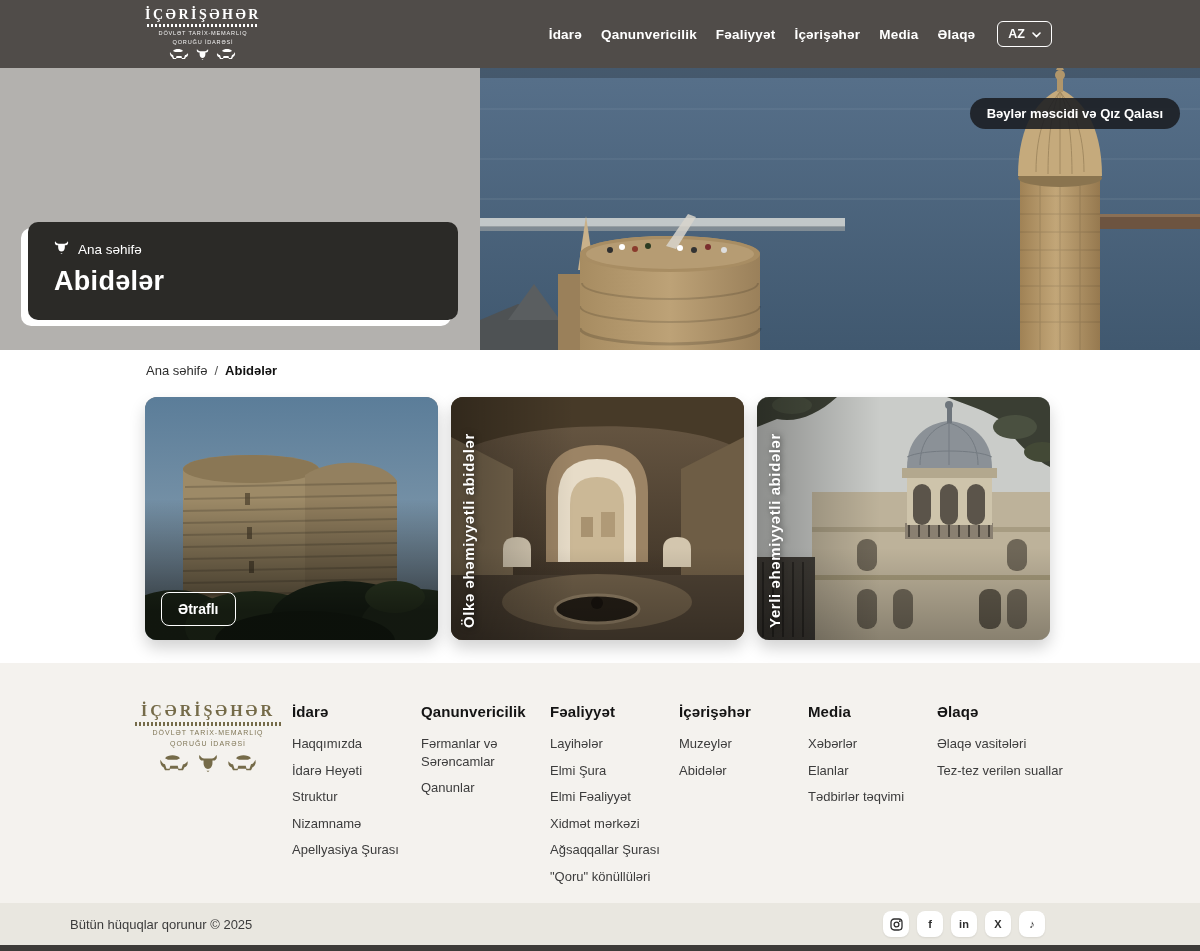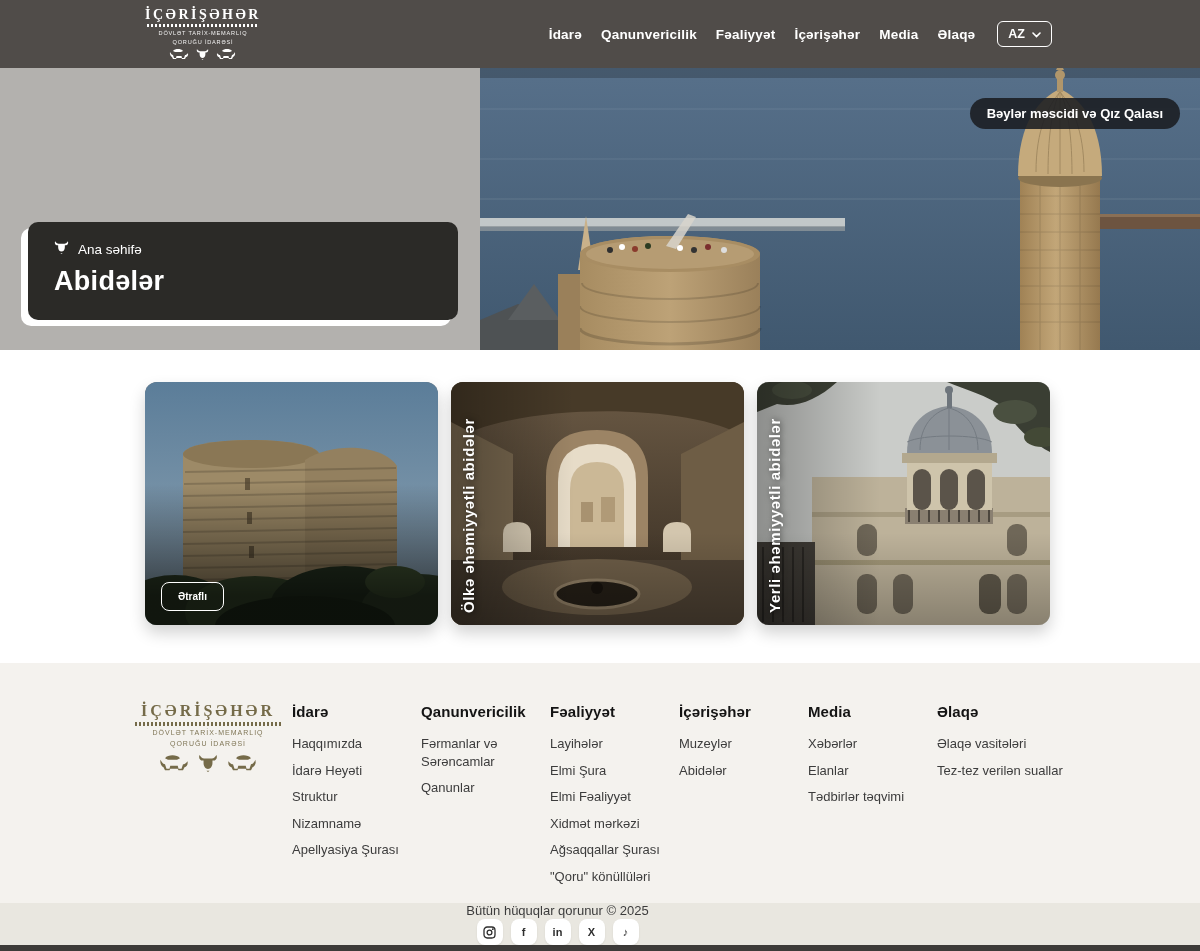--- a/index.html
+++ b/index.html
@@ -81,21 +81,21 @@
                 linear-gradient(180deg, rgba(0,0,0,0) 62%, rgba(0,0,0,0.28));
   }
   .card-title {
     position: absolute; left: 16px; bottom: 53px; color: #ffffff;
     font-size: 19px; font-weight: 800; letter-spacing: .2px;
     text-shadow: 0 1px 4px rgba(0,0,0,.5);
   }
   .card-btn {
     position: absolute; left: 16px; bottom: 14px;
     border: 1.5px solid #ffffff; border-radius: 8px; color: #ffffff;
-    background: transparent; font-size: 10px; font-weight: 600;
+    background: transparent; font-size: 14px; font-weight: 600;
     padding: 8px 16px; cursor: pointer; font-family: inherit;
   }
   .vtext {
     position: absolute; left: 9px; bottom: 12px; color: #ffffff;
     writing-mode: vertical-rl; transform: rotate(180deg);
     font-size: 15px; font-weight: 800; letter-spacing: .6px;
     text-shadow: 0 1px 6px rgba(0,0,0,.65);
   }
 
   
@@ -110,21 +110,21 @@
   .f-logo .logo-animals { margin-top: 6px; gap: 9px; }
   .f-cols { display: flex; gap: 16px; }
   .f-col { width: 113px; flex: none; }
   .f-col.wide { width: 155px; }
   .f-col h4 { font-size: 15px; font-weight: 800; color: #141414; margin-bottom: 15px; letter-spacing: .1px; }
   .f-col a { display: block; font-size: 13px; color: #3c3c3c; margin-bottom: 9px; line-height: 1.35; }
 
   
   .bottombar {
     background: #e9e7e0; height: 42px; display: flex; align-items: center;
-    justify-content: space-between; padding: 0 155px 0 70px; flex-direction: column;
+    justify-content: space-between; padding: 0 155px 0 70px;
   }
   .copyright { font-size: 13px; color: #3c3c3c; }
   .socials { display: flex; gap: 8px; }
   .social {
     width: 26px; height: 26px; background: #ffffff; border-radius: 8px;
     display: flex; align-items: center; justify-content: center;
     color: #2e2e2e; font-size: 11px; font-weight: bold; cursor: pointer;
     box-shadow: 0 1px 2px rgba(0,0,0,0.08);
   }
   .bottomstrip { height: 6px; background: #3d3b39; }
@@ -255,20 +255,23 @@
       <span><svg width="15" height="13" viewBox="0 0 13 11">
             <path fill="#fff" d="M1 0c-.8 1.8.3 3.6 2 3.6h.6v1.6C3.6 7.4 4.9 9 6.5 9S9.4 7.4 9.4 5.2V3.6h.6c1.7 0 2.8-1.8 2-3.6-.7 1.3-1.8 2.2-3 2.2H4C2.8 2.2 1.7 1.3 1 0zm4.5 10.2h2L6.5 11z"></path>
           </svg></span>
       <span>Ana səhifə</span>
     </div>
     <div class="hero-box-title">Abidələr</div>
   </div>
 </div>
 
 <div class="main">
+  <div class="breadcrumb">
+    <a>Ana səhifə</a><span class="sep">/</span><span class="current">Abidələr</span>
+  </div>
 
   <div class="cards">
 
     <div class="card">
       <svg class="card-img" width="293" height="243" viewBox="0 0 293 243">
         <defs>
           <linearGradient id="sky1" x1="0" y1="0" x2="0" y2="1">
             <stop offset="0" stop-color="#5b7d99"></stop>
               <stop offset="1" stop-color="#93a7b5"></stop>
           </linearGradient>

